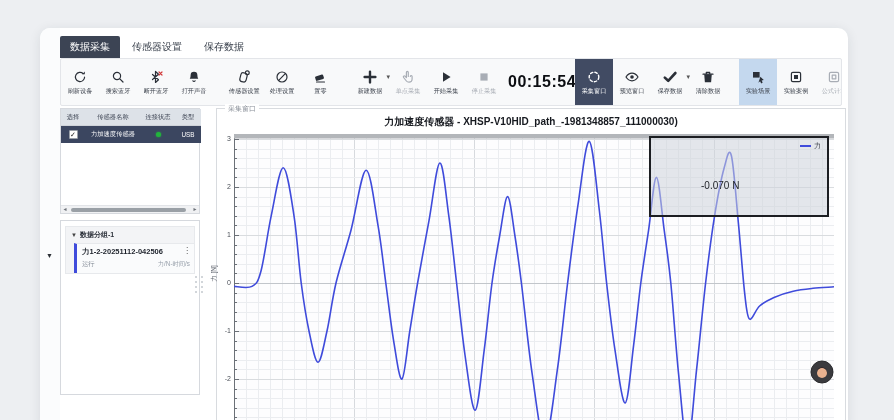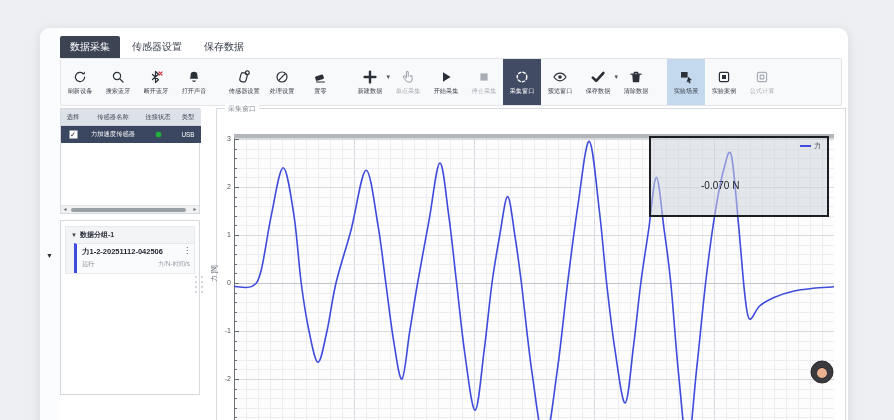--- a/index.html
+++ b/index.html
@@ -185,20 +185,21 @@
           <div class="tlabel">开始采集</div>
         </div>
         <div class="tcell disabled">
           <div class="ticon">
             <svg width="16" height="16" viewBox="0 0 16 16" fill="none" stroke="currentColor" stroke-width="1.2" stroke-linecap="round" stroke-linejoin="round">
               <rect x="4.4" y="4.4" width="7.2" height="7.2" fill="currentColor" stroke="none"></rect>
             </svg>
           </div>
           <div class="tlabel">停止采集</div>
         </div>
+        <div class="timer">00:15:54</div>
         <div class="tcell active-dark">
           <div class="ticon">
             <svg width="16" height="16" viewBox="0 0 16 16" fill="none" stroke="currentColor" stroke-width="1.2" stroke-linecap="round" stroke-linejoin="round">
               <circle cx="8" cy="8" r="4.8" stroke-dasharray="2.4 2.2" stroke-width="1.4"></circle>
             </svg>
           </div>
           <div class="tlabel">采集窗口</div>
         </div>
         <div class="tcell">
           <div class="ticon">
@@ -318,20 +319,21 @@
         <i></i>
         <i></i>
         <i></i>
         <i></i>
         <i></i>
         <i></i>
     </div>
 
     <div class="chartbox">
       <div class="chart-grouplabel">采集窗口</div>
+      <div class="chart-title">力加速度传感器 - XHSP-V10HID_path_-1981348857_111000030)</div>
       <div class="ylabel">力 [N]</div>
       <div id="yticks">
           <div class="ytick" style="top: 26px;">3</div>
           <div class="ytick" style="top: 74px;">2</div>
           <div class="ytick" style="top: 122px;">1</div>
           <div class="ytick" style="top: 170px;">0</div>
           <div class="ytick" style="top: 218px;">-1</div>
           <div class="ytick" style="top: 266px;">-2</div>
         </div>
       <div class="plot" id="plot">

